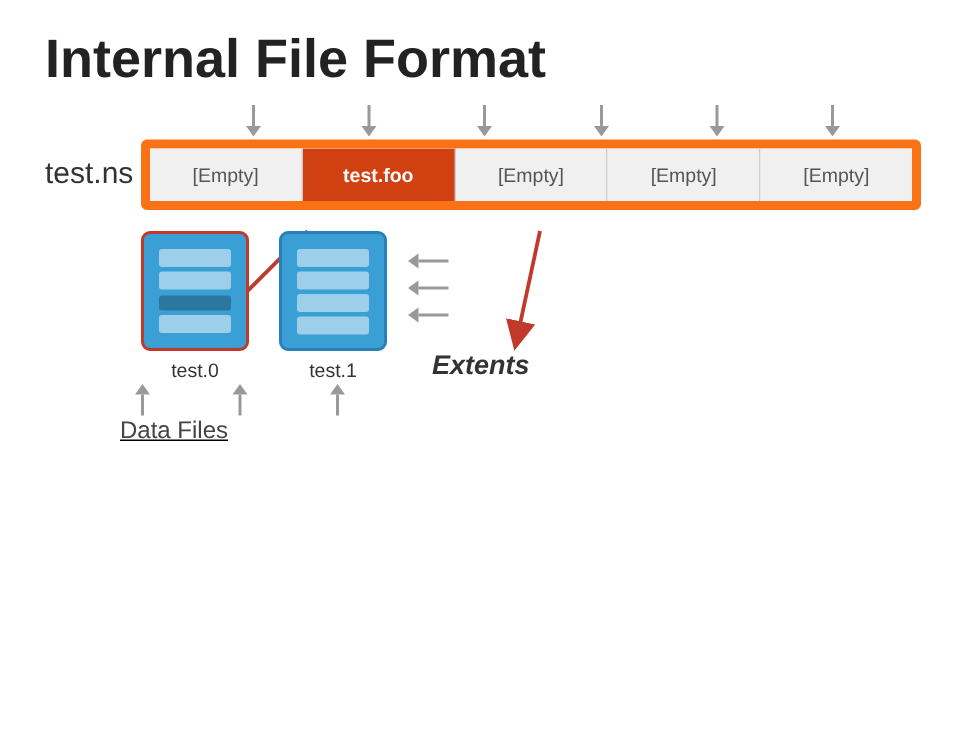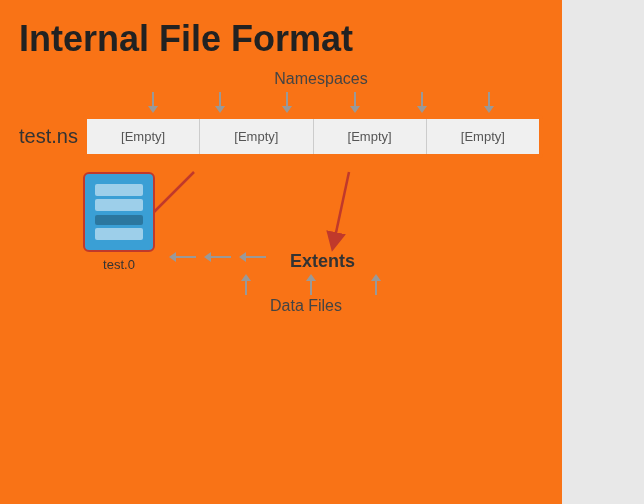--- a/index.html
+++ b/index.html
@@ -7,25 +7,25 @@
     body {
       width: 644px;
       height: 504px;
       background: #e8e8e8;
       font-family: Arial, sans-serif;
       overflow: hidden;
       position: relative;
     }
 
     .page {
-      width: 562px;
+      width: 644px;
       height: 504px;
-      background: #f97316;
+      background: #ffffff;
       position: relative;
-      padding: 18px 19px;
+      padding: 18px 30px;
     }
 
     .title {
       font-size: 36px;
       font-weight: bold;
       color: #222;
       margin-bottom: 10px;
     }
 
     
@@ -75,21 +75,21 @@
     }
 
     .ns-label {
       font-size: 20px;
       color: #333;
       min-width: 60px;
       margin-right: 4px;
     }
 
     .ns-container {
-      border: 4px solid #f97316;
+      border: 6px solid #f97316;
       border-radius: 4px;
       display: flex;
       flex: 1;
       background: #fff;
       overflow: hidden;
     }
 
     .ns-cell {
       flex: 1;
       padding: 10px 4px;
@@ -215,21 +215,20 @@
   </style>
 </head>
 <body>
 
 <div class="page">
 
   <div class="title">Internal File Format</div>
 
   <div class="main-diagram">
 
-    <div class="namespaces-label">Namespaces</div>
 
     <div class="ns-arrows-row">
       <div class="down-arrow">
         <div class="down-arrow-line"></div>
         <div class="down-arrow-head"></div>
       </div>
       <div class="down-arrow">
         <div class="down-arrow-line"></div>
         <div class="down-arrow-head"></div>
       </div>
@@ -248,27 +247,28 @@
       <div class="down-arrow">
         <div class="down-arrow-line"></div>
         <div class="down-arrow-head"></div>
       </div>
     </div>
 
     <div class="ns-row">
       <div class="ns-label">test.ns</div>
       <div class="ns-container">
         <div class="ns-cell">[Empty]</div>
+        <div class="ns-cell active">test.foo</div>
         <div class="ns-cell">[Empty]</div>
         <div class="ns-cell">[Empty]</div>
         <div class="ns-cell">[Empty]</div>
       </div>
     </div>
 
-    <div style="display:flex; align-items:flex-end; position:relative;">
+    <div style="display:flex; align-items:center; position:relative;">
 
       <svg style="position:absolute; top:0; left:0; width:100%; height:100%; pointer-events:none; overflow:visible;">
 
         <defs>
           <marker id="arrowhead-red" markerWidth="8" markerHeight="8" refX="4" refY="4" orient="auto">
             <polygon points="0 0, 8 4, 0 8" fill="#c0392b"></polygon>
           </marker>
         </defs>
 
         <path d="M 175 0 L 105 70" stroke="#c0392b" stroke-width="2.5" fill="none" marker-end="url(#arrowhead-red)"></path>
@@ -281,43 +281,52 @@
         <div class="db-block">
           <div class="db-icon highlight">
             <div class="db-stripe"></div>
             <div class="db-stripe"></div>
             <div class="db-stripe dark"></div>
             <div class="db-stripe"></div>
           </div>
           <div class="db-label">test.0</div>
         </div>
 
-
-
-      </div>
-
-      <div style="display:flex; flex-direction:row; gap:8px; margin-left:14px; margin-top:14px;">
+        <div class="db-block">
+          <div class="db-icon">
+            <div class="db-stripe"></div>
+            <div class="db-stripe"></div>
+            <div class="db-stripe"></div>
+            <div class="db-stripe"></div>
+          </div>
+          <div class="db-label">test.1</div>
+        </div>
+
+
+      </div>
+
+      <div style="display:flex; flex-direction:column; gap:8px; margin-left:14px; margin-top:14px;font-style:italic;">
         <div class="left-arrow">
           <div class="left-arrow-head"></div>
           <div class="left-arrow-line"></div>
         </div>
         <div class="left-arrow">
           <div class="left-arrow-head"></div>
           <div class="left-arrow-line"></div>
         </div>
         <div class="left-arrow">
           <div class="left-arrow-head"></div>
           <div class="left-arrow-line"></div>
         </div>
         <div class="extents-label">Extents</div>
       </div>
 
     </div>
 
-    <div style="display:flex; flex-direction:column; align-items:center; margin-top:2px; margin-left:50px;">
+    <div style="display:flex; flex-direction:column; align-items:flex-start; margin-top:2px; margin-left:50px;text-decoration:underline;">
       <div style="display:flex; gap:55px; margin-left:10px;">
         <div class="up-arrow">
           <div class="up-arrow-head"></div>
           <div class="up-arrow-line"></div>
         </div>
         <div class="up-arrow">
           <div class="up-arrow-head"></div>
           <div class="up-arrow-line"></div>
         </div>
         <div class="up-arrow">

